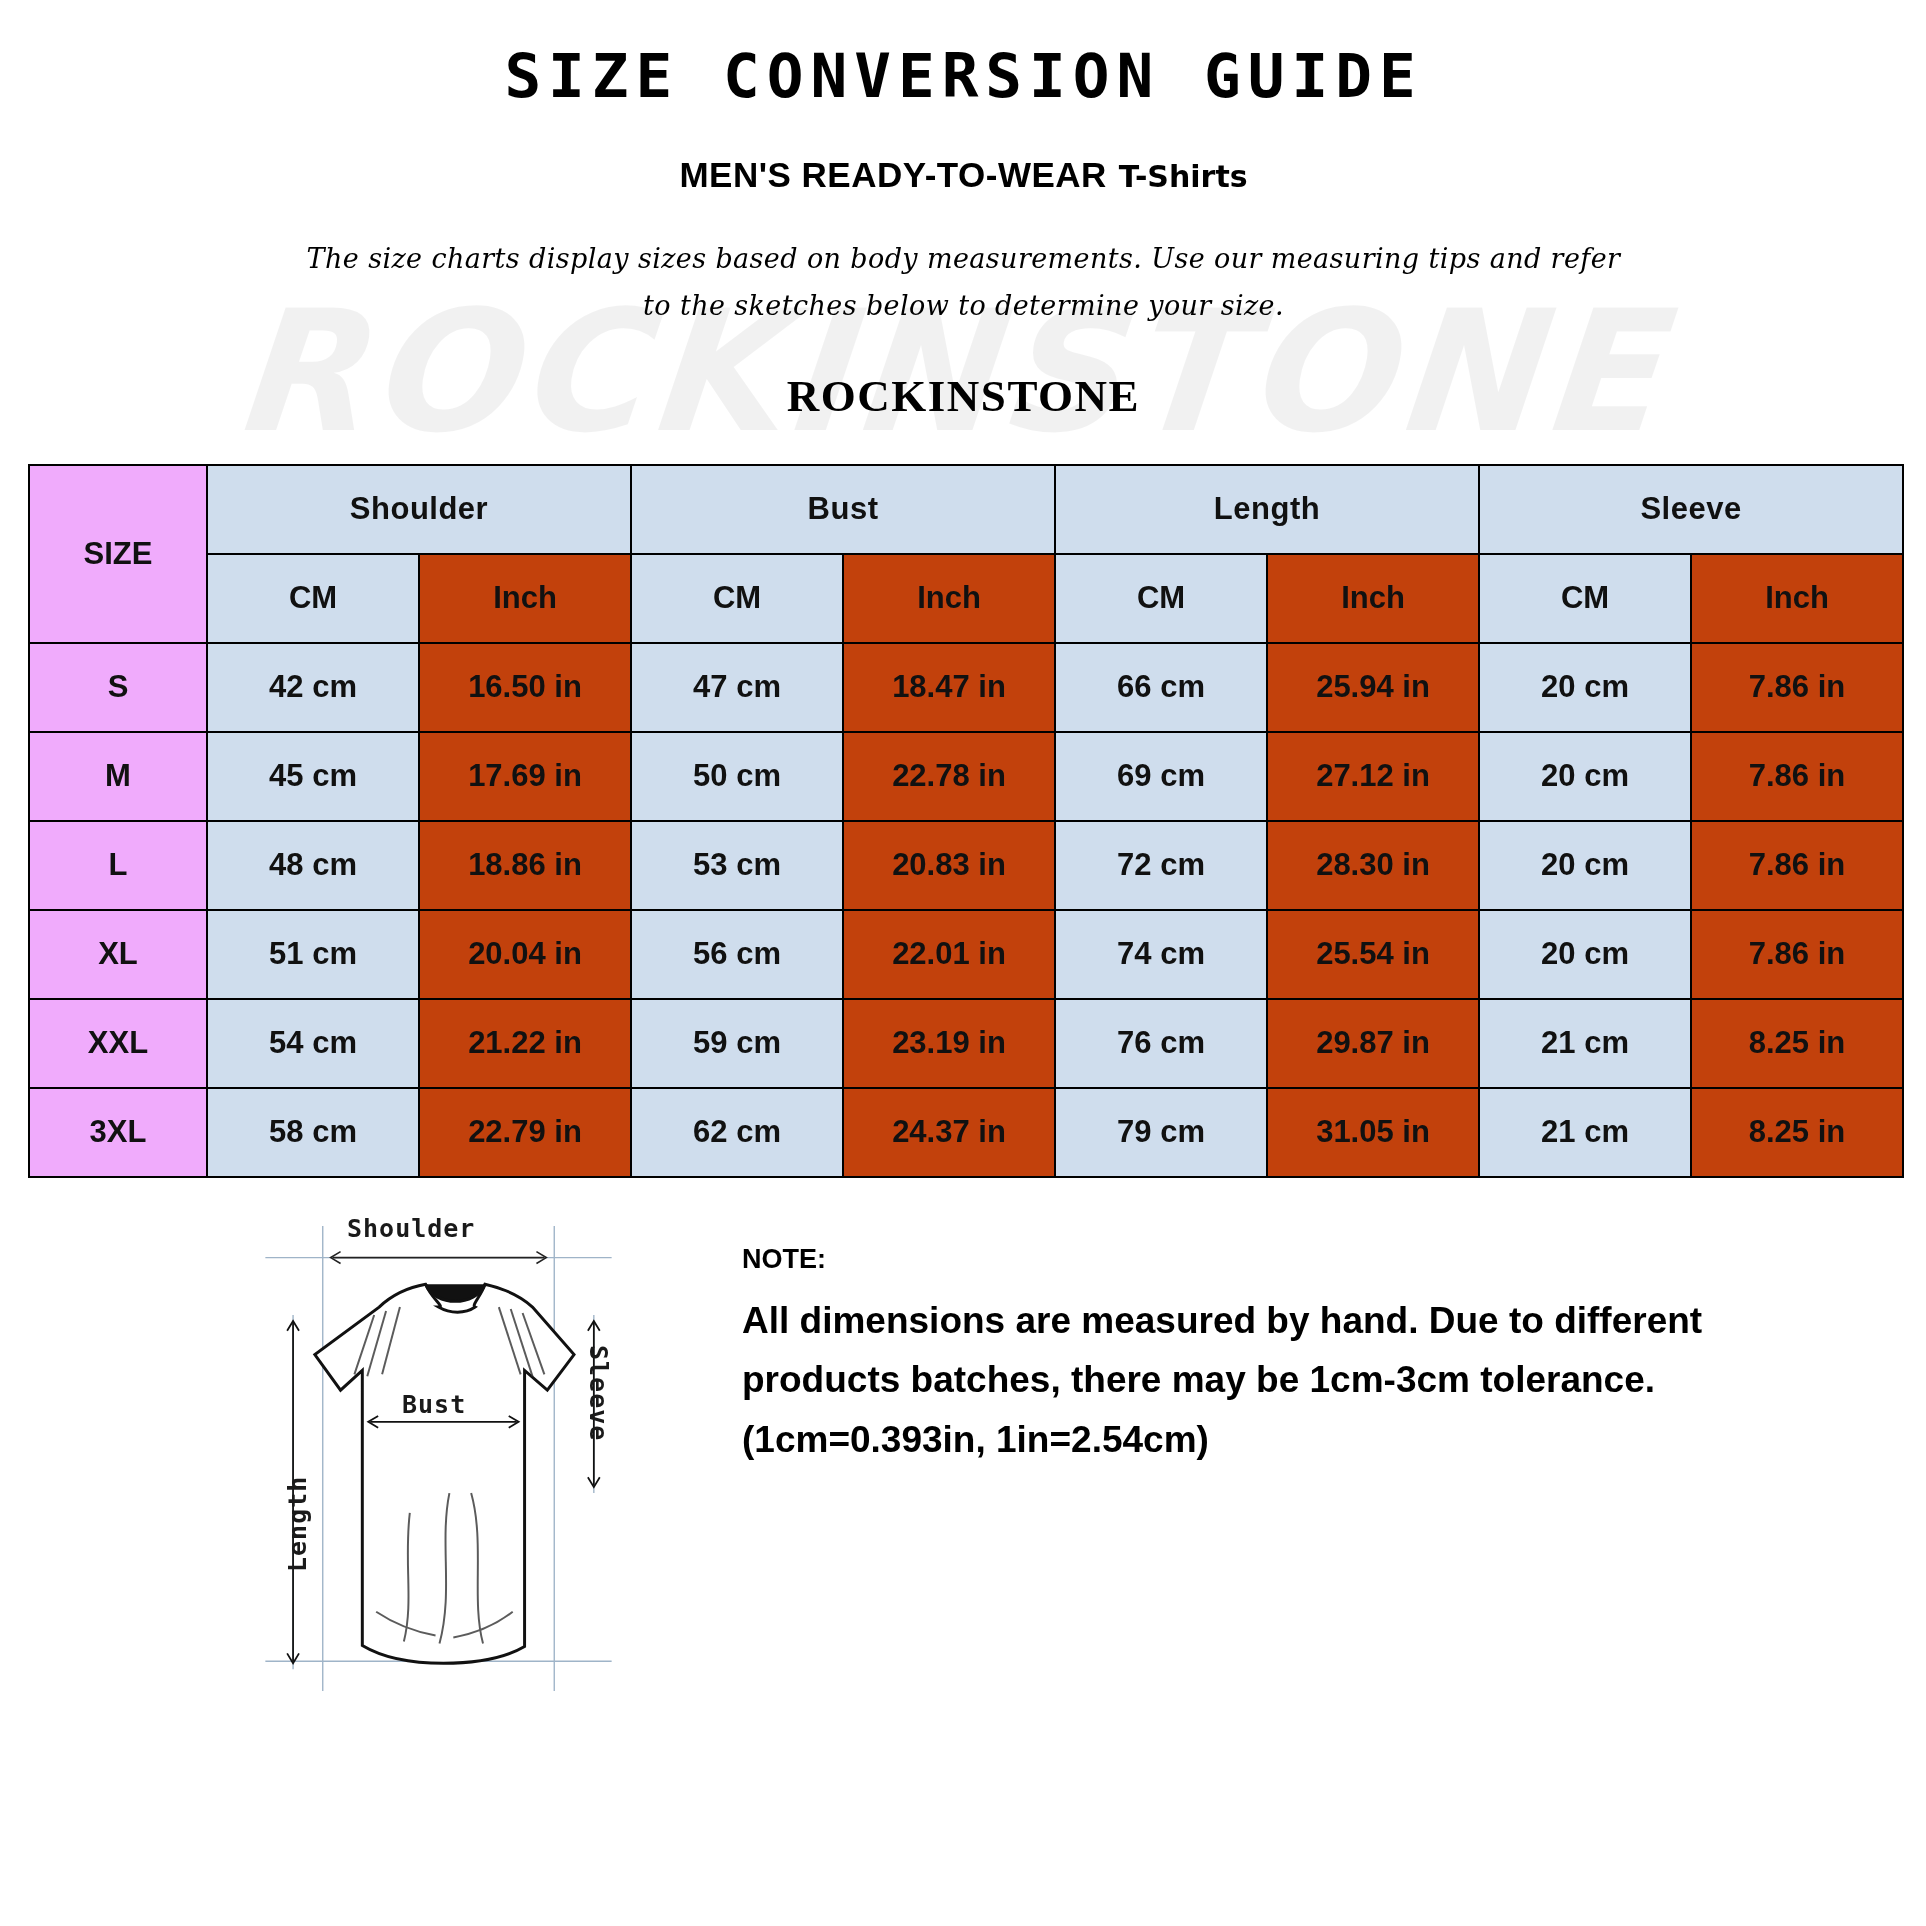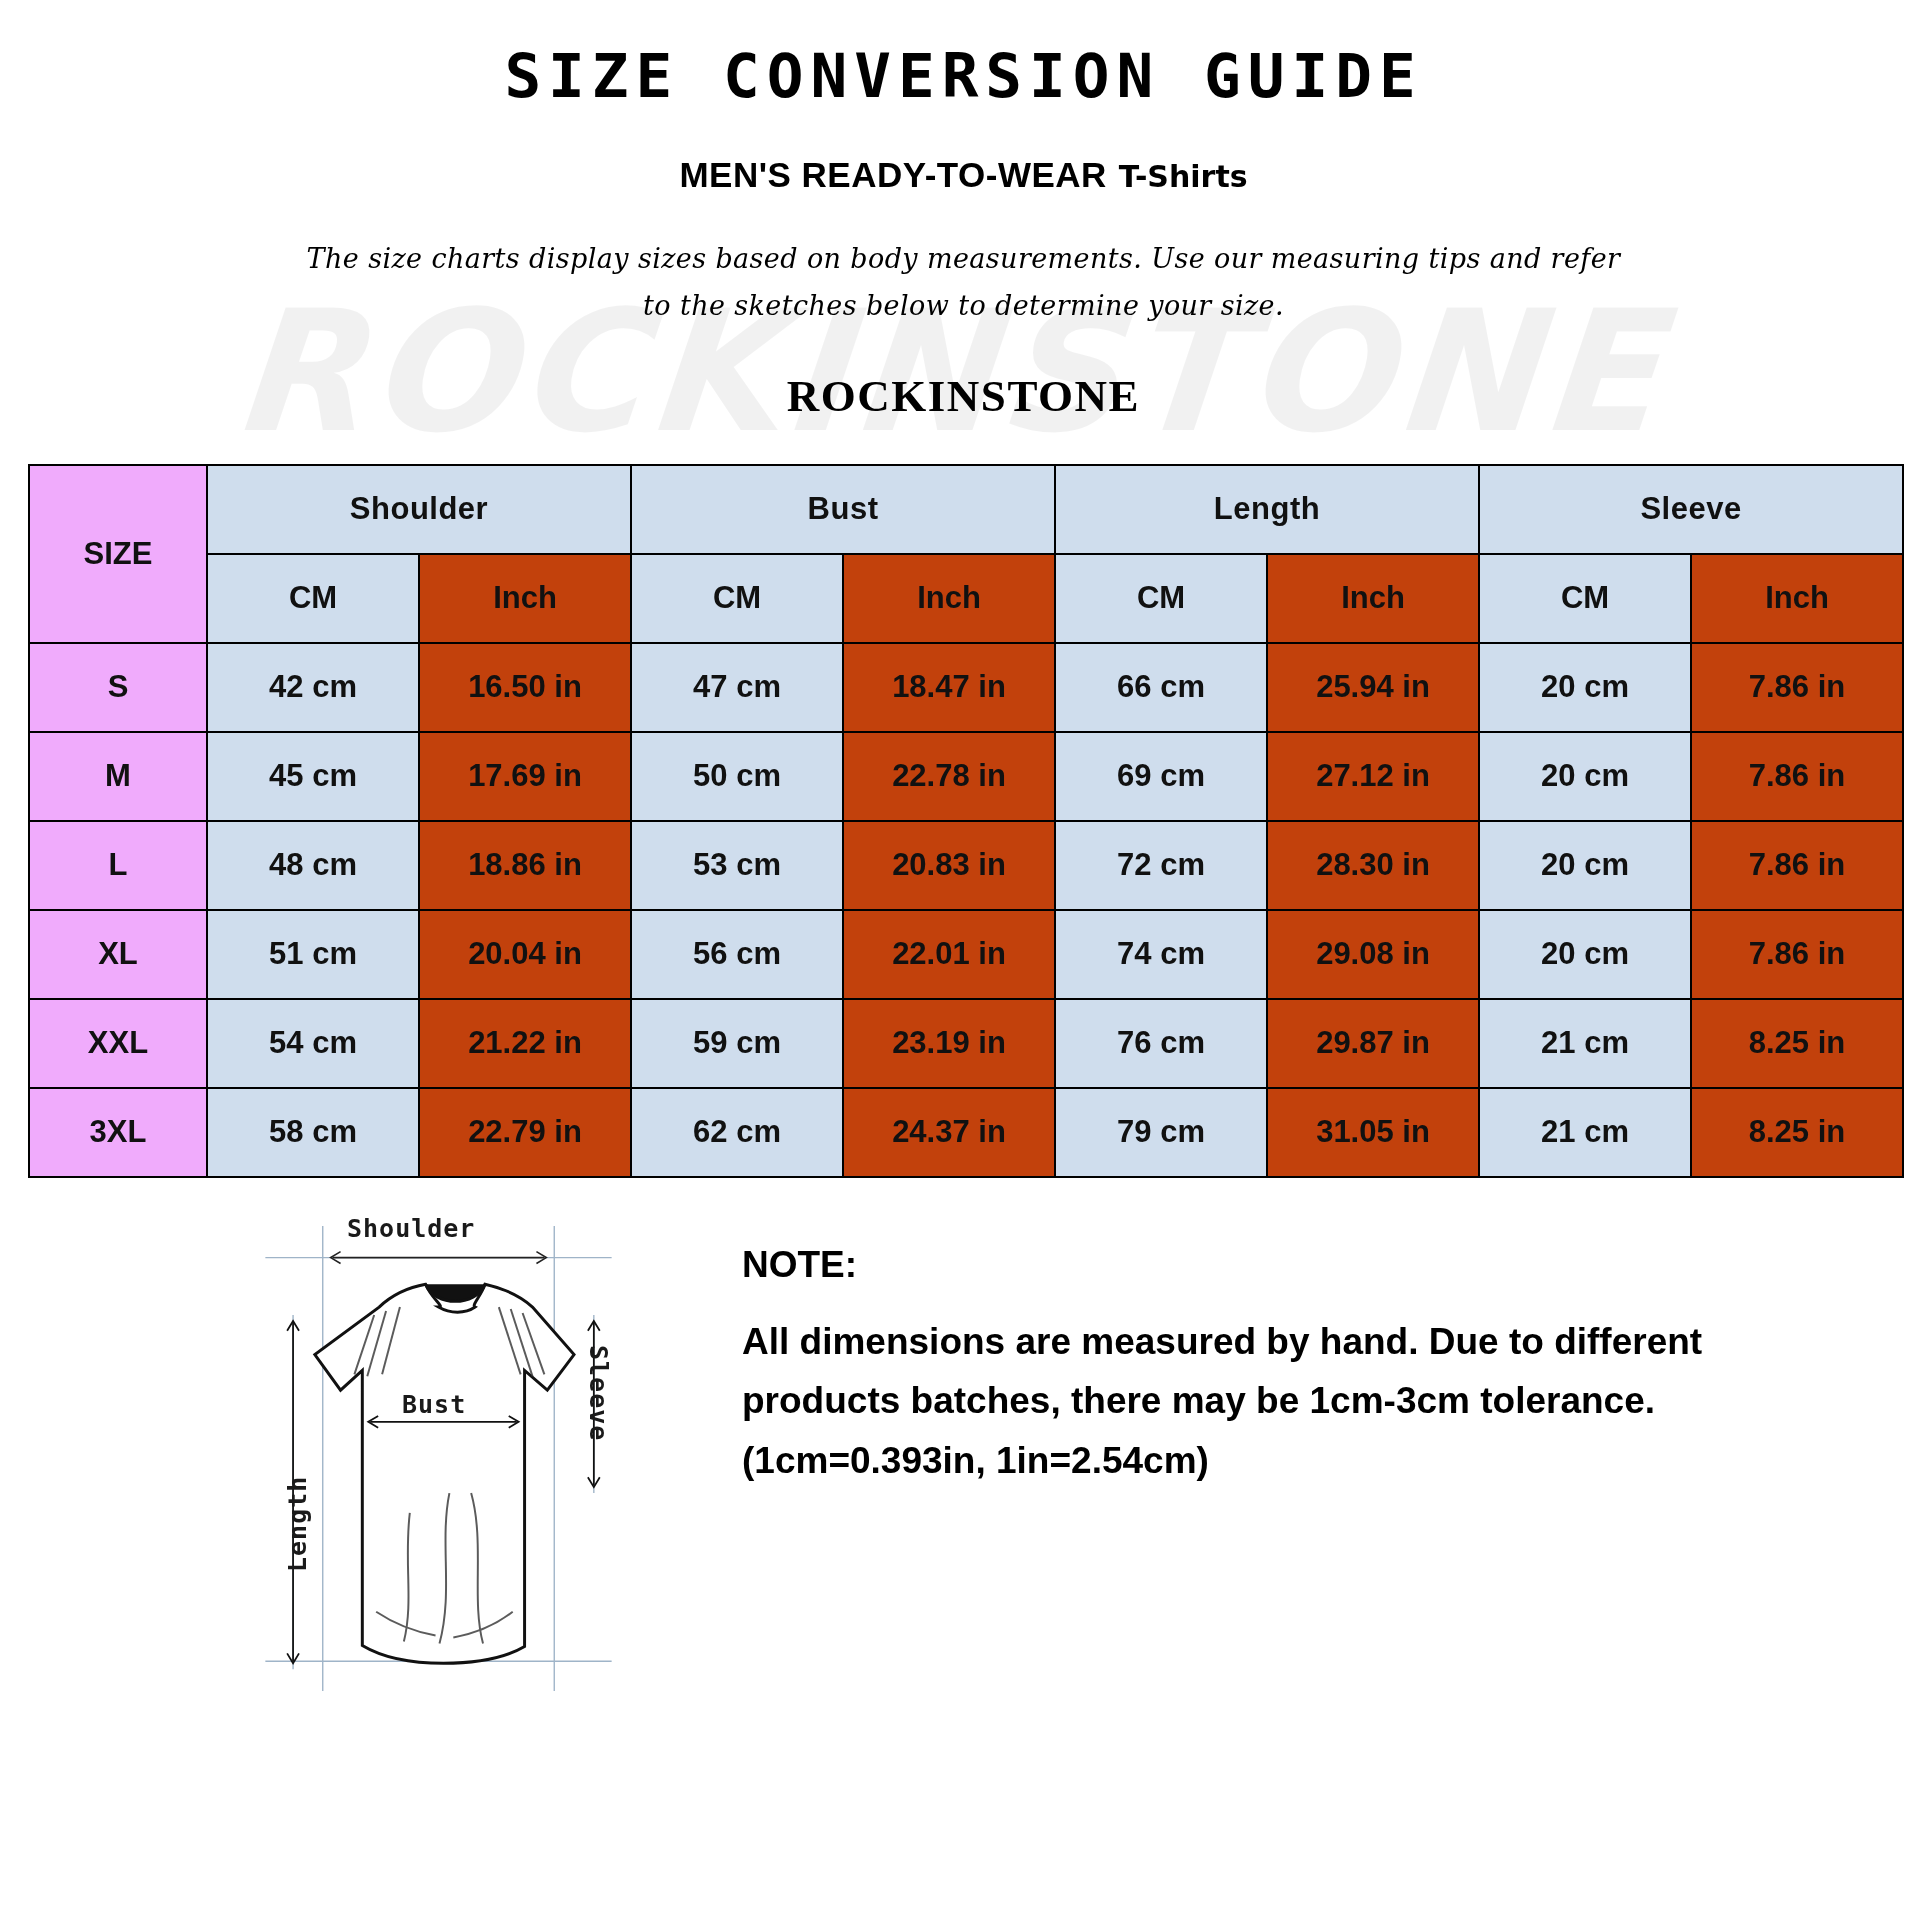--- a/index.html
+++ b/index.html
@@ -132,23 +132,23 @@
     position: relative;
     flex: 0 0 auto;
   }
   .note {
     margin-left: 71px;
     margin-top: 48px;
     flex: 1 1 auto;
   }
   .note-title {
     font-family: "Liberation Sans", sans-serif;
-    font-size: 37px;
-    font-weight: 700;
-    margin-bottom: 26px;
+    font-size: 27px;
+    font-weight: 700;
+    margin-bottom: 16px;
   }
   .note-body {
     font-family: "Liberation Sans", sans-serif;
     font-size: 37px;
     font-weight: 700;
     line-height: 1.62;
     max-width: 1049px;
   }
   .sk-label {
     position: absolute;
@@ -251,21 +251,21 @@
           <td class="val plain">7.86 in</td>
         </tr>
 
         <tr>
           <td class="size-cell">XL</td>
           <td class="val shade">51 cm</td>
           <td class="val plain">20.04 in</td>
           <td class="val shade">56 cm</td>
           <td class="val plain">22.01 in</td>
           <td class="val shade">74 cm</td>
-          <td class="val plain">29.08 in</td>
+          <td class="val plain">25.54 in</td>
           <td class="val shade">20 cm</td>
           <td class="val plain">7.86 in</td>
         </tr>
 
         <tr>
           <td class="size-cell">XXL</td>
           <td class="val shade">54 cm</td>
           <td class="val plain">21.22 in</td>
           <td class="val shade">59 cm</td>
           <td class="val plain">23.19 in</td>

